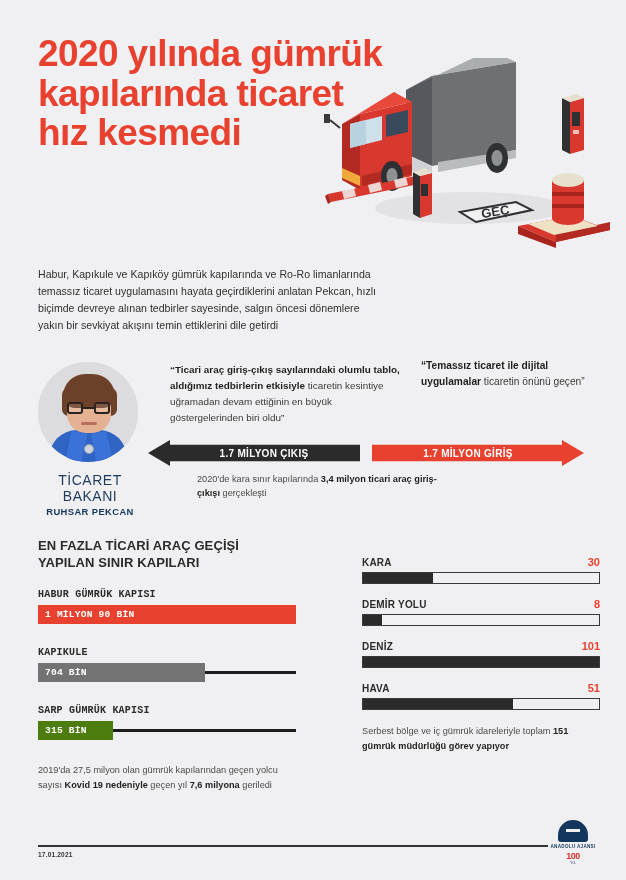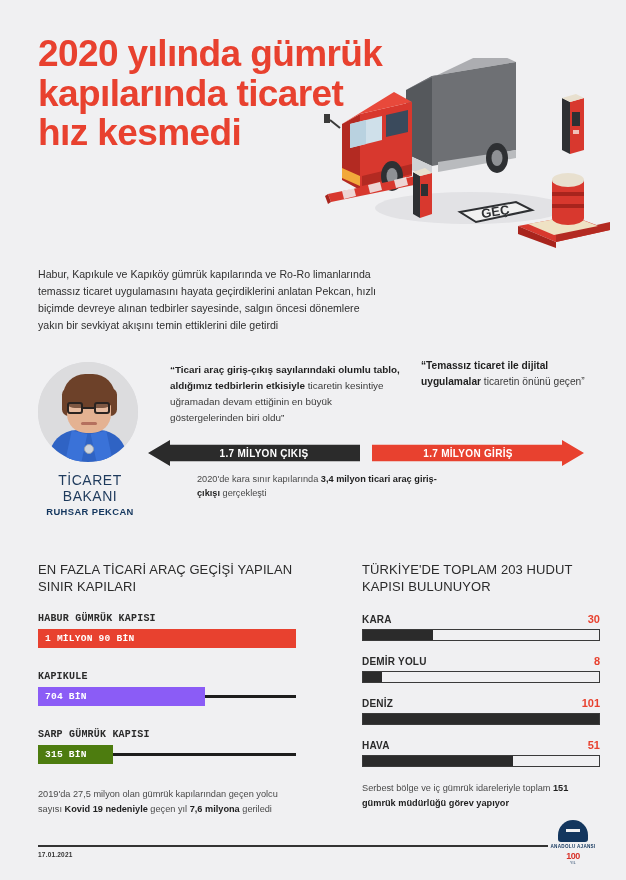--- a/index.html
+++ b/index.html
@@ -173,26 +173,25 @@
     color: #4a4a4a;
   }
   .arrow-caption b { color: #1f1f1f; }
 
   
   .col-left  { position: absolute; left: 38px;  top: 538px; width: 258px; }
   .col-right { position: absolute; left: 362px; top: 538px; width: 238px; }
 
   .sec-title {
     font-size: 13px;
-    font-weight: normal;
+    font-weight: bold;
     line-height: 1.28;
     letter-spacing: 0.1px;
     color: #2b2b2b;
     text-transform: uppercase;
-    margin-top: 24px;
   }
 
   
   .lbars { margin-top: 18px; font-family: Liberation Mono, monospace; }
   .lbar-item { margin-bottom: 16px; }
   .lbar-label {
     font-size: 10px;
     font-weight: bold;
     letter-spacing: 0.2px;
     color: #2b2b2b;
@@ -454,38 +453,37 @@
           <div class="lbar-label">HABUR GÜMRÜK KAPISI</div>
           <div class="lbar-track">
             <div class="lbar-rule"></div>
             <div class="lbar-fill" style="width: 100%; background: rgb(232, 65, 47);">1 MİLYON 90 BİN</div>
           </div>
         </div>
         <div class="lbar-item">
           <div class="lbar-label">KAPIKULE</div>
           <div class="lbar-track">
             <div class="lbar-rule"></div>
-            <div class="lbar-fill" style="width: 64.6%; background: #8b5cf6;">704 BİN</div>
+            <div class="lbar-fill" style="width: 64.6%; background: #737373;">704 BİN</div>
           </div>
         </div>
         <div class="lbar-item">
           <div class="lbar-label">SARP GÜMRÜK KAPISI</div>
           <div class="lbar-track">
             <div class="lbar-rule"></div>
             <div class="lbar-fill" style="width: 28.9%; background: #4d7c0f;">315 BİN</div>
           </div>
         </div>
       </div>
     <div class="foot-note">
       <span>2019'da 27,5 milyon olan gümrük kapılarından geçen yolcu sayısı </span><b>Kovid 19 nedeniyle</b><span> geçen yıl </span><b>7,6 milyona</b><span> geriledi</span>
     </div>
   </div>
 
   <div class="col-right">
-    <div class="sec-title">TÜRKİYE'DE TOPLAM 203 HUDUT KAPISI BULUNUYOR</div>
     <div class="rbars" id="right-bars">
         <div class="rbar-item">
           <div class="rbar-head">
             <div class="rbar-label">KARA</div>
             <div class="rbar-value" style="color: rgb(232, 65, 47);">30</div>
           </div>
           <div class="rbar-track" style="border-color: rgb(58, 58, 58);">
             <div class="rbar-fill" style="width: 29.7%; background: rgb(43, 43, 43);"></div>
           </div>
         </div>

